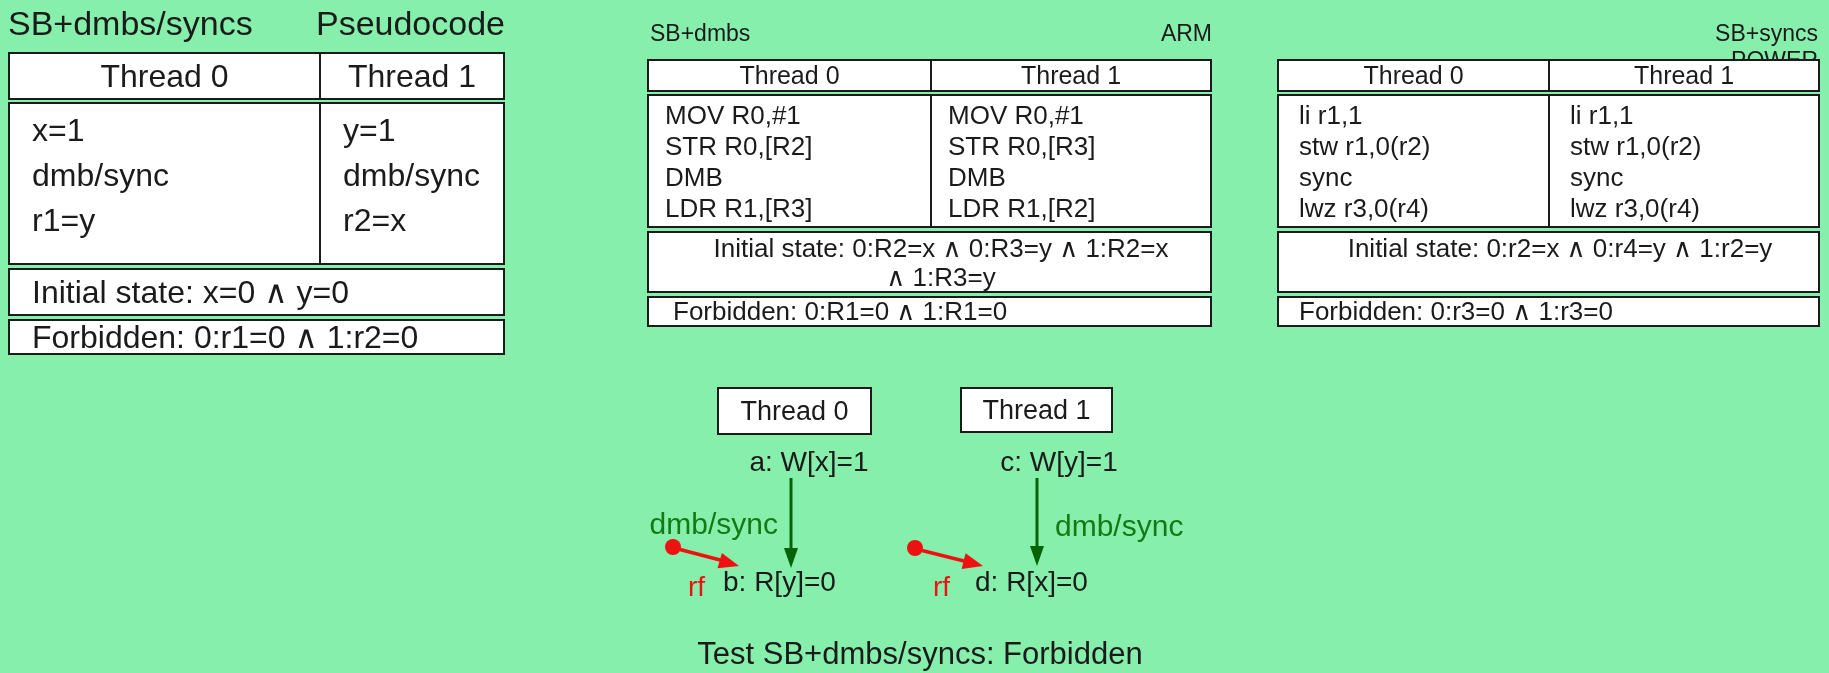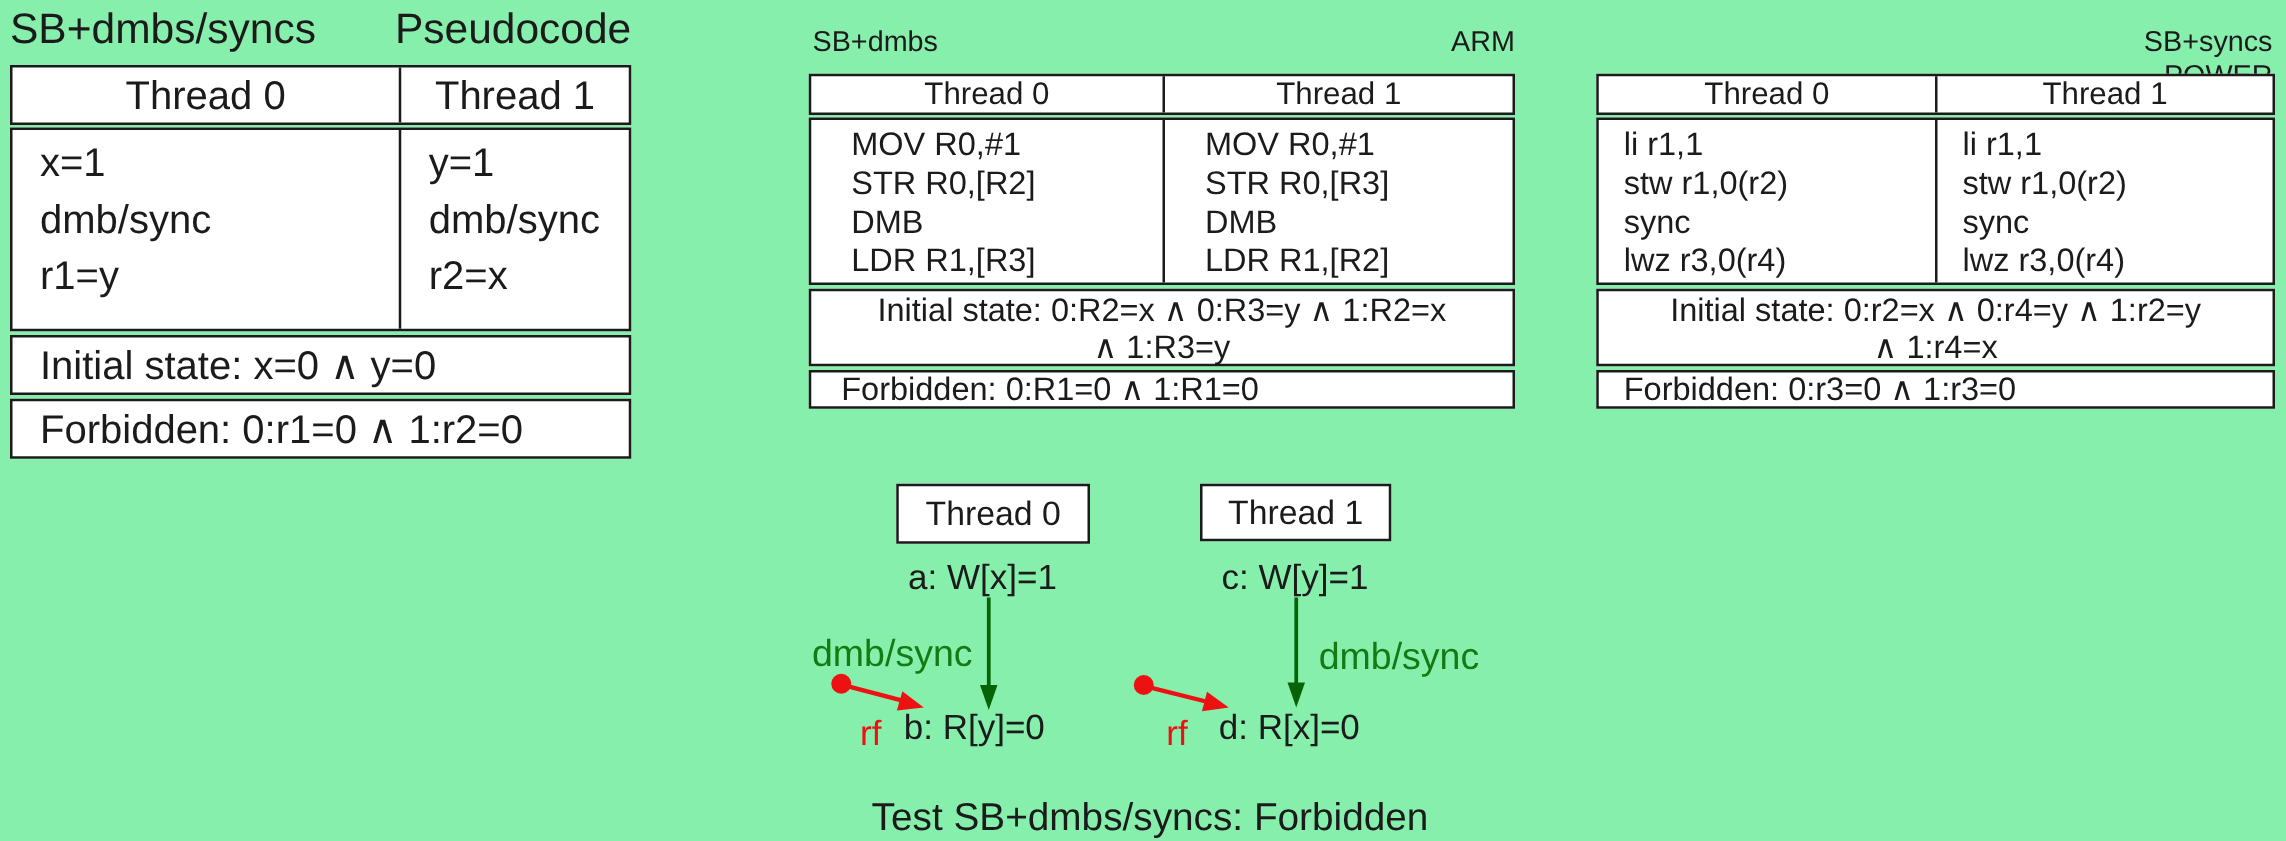--- a/index.html
+++ b/index.html
@@ -13,47 +13,47 @@
 
   
   .ttl { display:flex; justify-content:space-between; align-items:flex-end; }
   .sec { box-sizing:border-box; border:2px solid #1b1b1b; background:#fff; }
   .cells { display:flex; height:100%; }
   .cell { box-sizing:border-box; }
   .cell.right { border-left:2px solid #1b1b1b; }
   .hdr .cell { display:flex; align-items:center; justify-content:center; }
   .codeline { white-space:pre; }
   .rowline { display:flex; align-items:center; }
-  .ctr { text-align:center; }
+  .ctr { text-align:center;padding-left:23px; }
 
   
   .pc-ttl { left:8px; top:4px; width:497px; font-size:34px; }
   .pc { left:8px; top:52px; width:497px; font-size:32px; }
   .pc .hdr { height:48px; }
   .pc .body { margin-top:2px; height:163px; }
   .pc .c0 { width:309px; }
   .pc .c1 { flex:1; }
   .pc .body .cell { padding:4px 0 0 22px; }
   .pc .codeline { line-height:45px; }
   .pc .init { margin-top:3px; height:48px; padding-left:22px; }
-  .pc .forb { margin-top:3px; height:48px; padding-left:22px; }
+  .pc .forb { margin-top:3px; height:36px; padding-left:22px; }
 
   
   .asm { font-size:26px; }
   .asm-ttl { font-size:23px; }
   .asm .hdr { height:33px; font-size:25px; }
   .asm .body { margin-top:2px; height:134px; }
   .asm .codeline { line-height:31px; }
   .asm .init { margin-top:3px; height:62px; padding-top:1px; line-height:29px; }
   .asm .forb { margin-top:3px; height:31px; }
   .arm { left:647px; top:59px; width:565px; }
   .arm-ttl { left:650px; top:20px; width:562px; }
   .arm .c0 { width:281px; }
   .arm .c1 { flex:1; }
-  .arm .body .cell { padding:4px 0 0 32px; }
+  .arm .body .cell { padding:4px 0 0 16px; }
   .arm .forb { padding-left:24px; }
   .pow { left:1277px; top:59px; width:543px; }
   .pow-ttl { left:1288px; top:20px; width:530px;flex-direction:column; }
   .pow .c0 { width:269px; }
   .pow .c1 { flex:1; }
   .pow .body .cell { padding:4px 0 0 20px; }
   .pow .forb { padding-left:20px; }
 
   
   .tbox {
@@ -153,21 +153,20 @@
         <div class="cell c1 right">
           <div class="codeline">li r1,1</div>
           <div class="codeline">stw r1,0(r2)</div>
           <div class="codeline">sync</div>
           <div class="codeline">lwz r3,0(r4)</div>
         </div>
       </div>
     </div>
     <div class="sec init ctr">
       <div>Initial state: 0:r2=x ∧ 0:r4=y ∧ 1:r2=y</div>
-      <div>∧ 1:r4=x</div>
     </div>
     <div class="sec forb rowline">Forbidden: 0:r3=0 ∧ 1:r3=0</div>
   </div>
 
   <svg class="overlay" width="1829" height="673" viewBox="0 0 1829 673">
 
     <line x1="791" y1="478" x2="791" y2="551" stroke="#066406" stroke-width="3"></line>
     <polygon points="791,568 784,548 798,548" fill="#066406"></polygon>
 
     <line x1="1037" y1="478" x2="1037" y2="549" stroke="#066406" stroke-width="3"></line>

